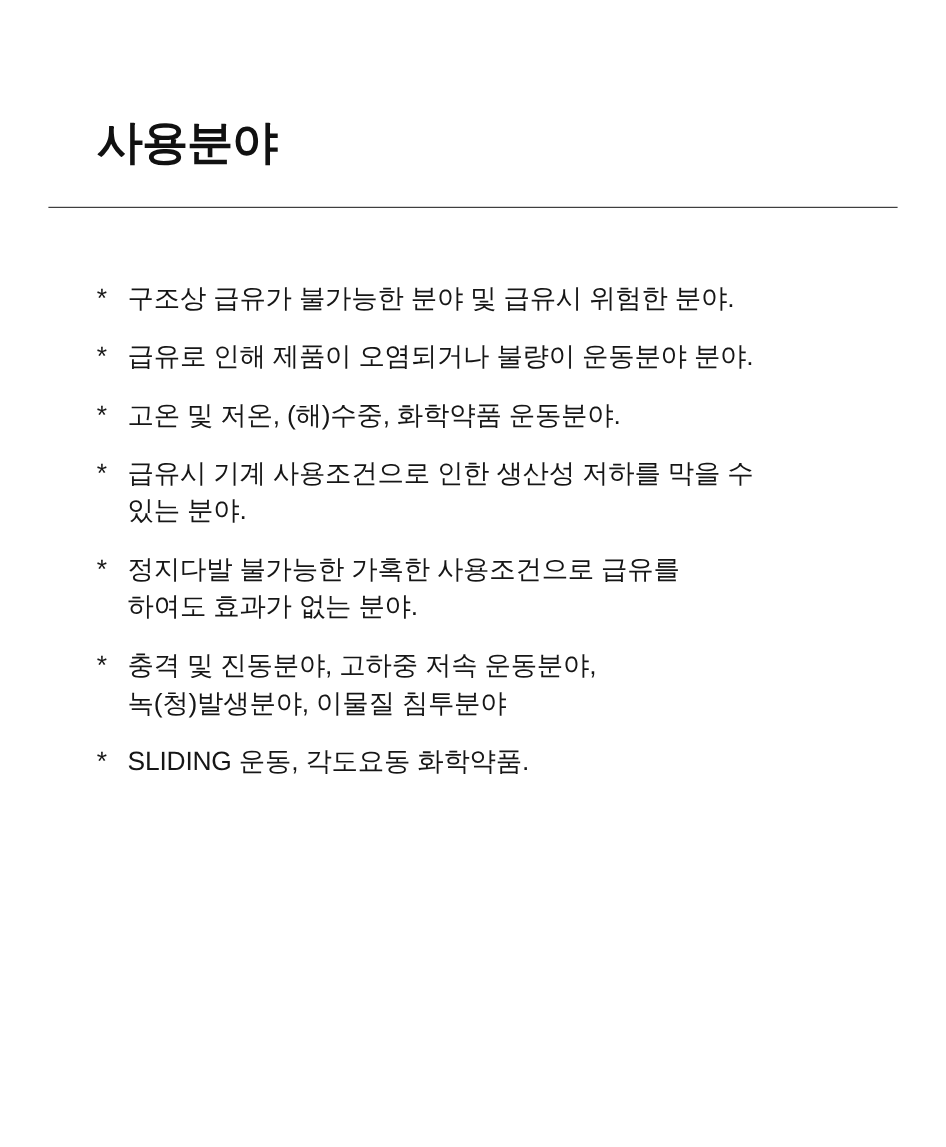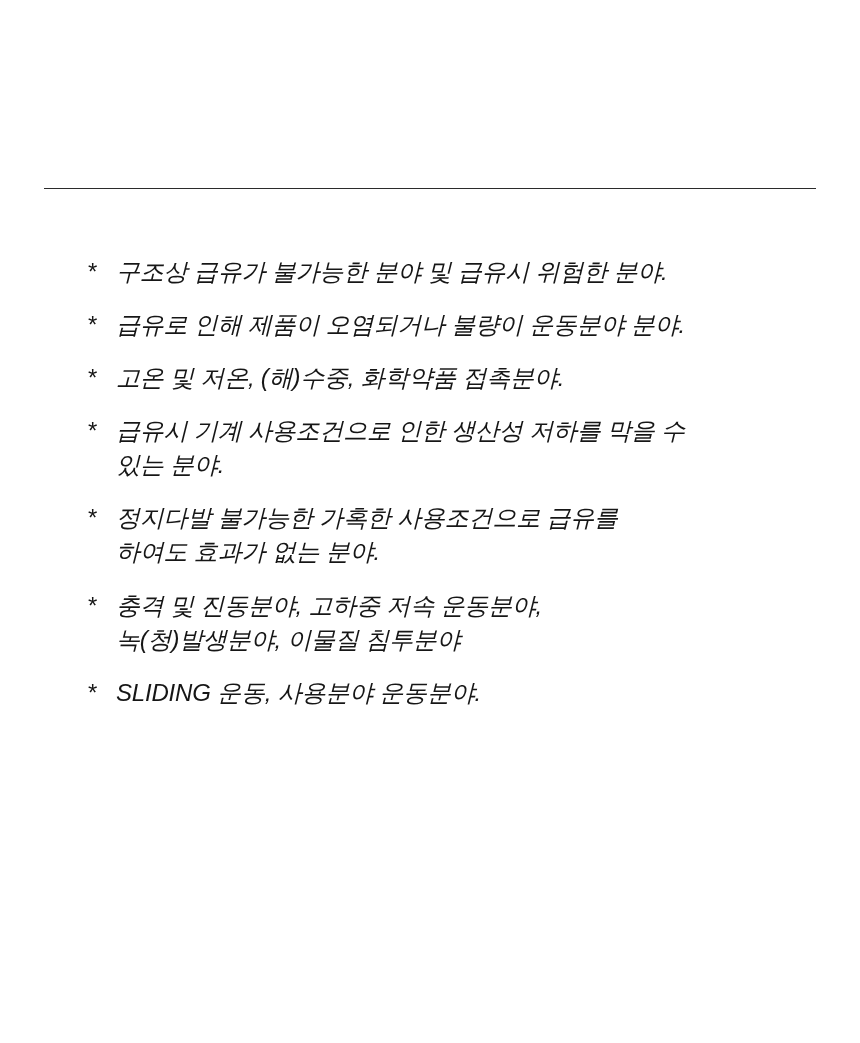--- a/index.html
+++ b/index.html
@@ -62,58 +62,58 @@
   .bullet {
     flex: 0 0 auto;
     width: 28px;
     font-size: 24px;
     line-height: 1.42;
     color: #161616;
   }
   .item-text {
     flex: 1 1 auto;
     white-space: pre-line;
-    font-style: italic;
   }
 </style>
 </head>
 <body>
 
 <div class="page">
 
+  <h1 class="title">사용분야</h1>
 
   <div class="divider"></div>
 
   <ul class="list">
     <li class="item">
       <span class="bullet">*</span>
       <span class="item-text">구조상 급유가 불가능한 분야 및 급유시 위험한 분야.</span>
     </li>
     <li class="item">
       <span class="bullet">*</span>
       <span class="item-text">급유로 인해 제품이 오염되거나 불량이 운동분야 분야.</span>
     </li>
     <li class="item">
       <span class="bullet">*</span>
-      <span class="item-text">고온 및 저온, (해)수중, 화학약품 접촉분야.</span>
+      <span class="item-text">고온 및 저온, (해)수중, 화학약품 운동분야.</span>
     </li>
     <li class="item">
       <span class="bullet">*</span>
       <span class="item-text">급유시 기계 사용조건으로 인한 생산성 저하를 막을 수
 있는 분야.</span>
     </li>
     <li class="item">
       <span class="bullet">*</span>
       <span class="item-text">정지다발 불가능한 가혹한 사용조건으로 급유를
 하여도 효과가 없는 분야.</span>
     </li>
     <li class="item">
       <span class="bullet">*</span>
       <span class="item-text">충격 및 진동분야, 고하중 저속 운동분야,
 녹(청)발생분야, 이물질 침투분야</span>
     </li>
     <li class="item">
       <span class="bullet">*</span>
-      <span class="item-text">SLIDING 운동, 사용분야 운동분야.</span>
+      <span class="item-text">SLIDING 운동, 각도요동 화학약품.</span>
     </li>
   </ul>
 
 </div>
 
 </body></html>

